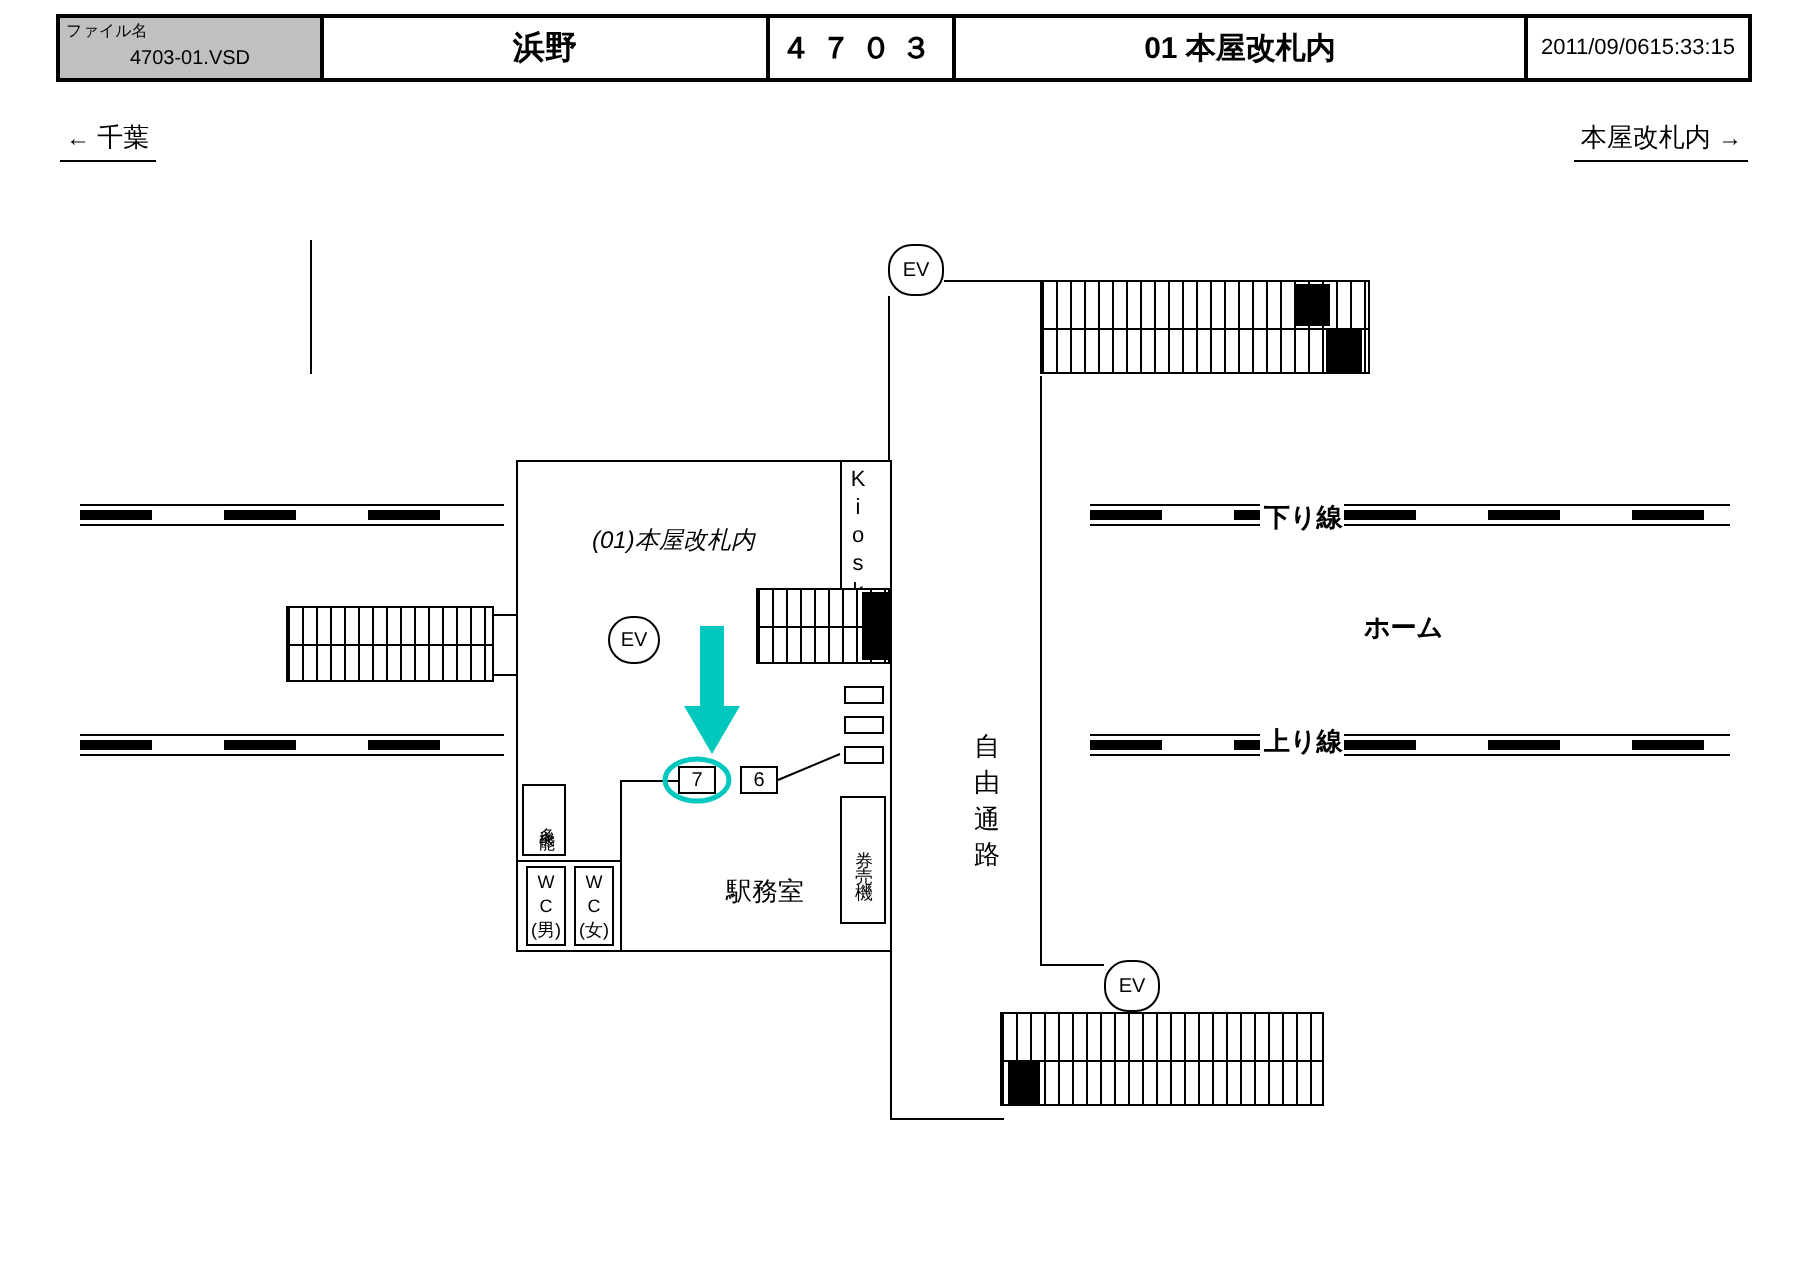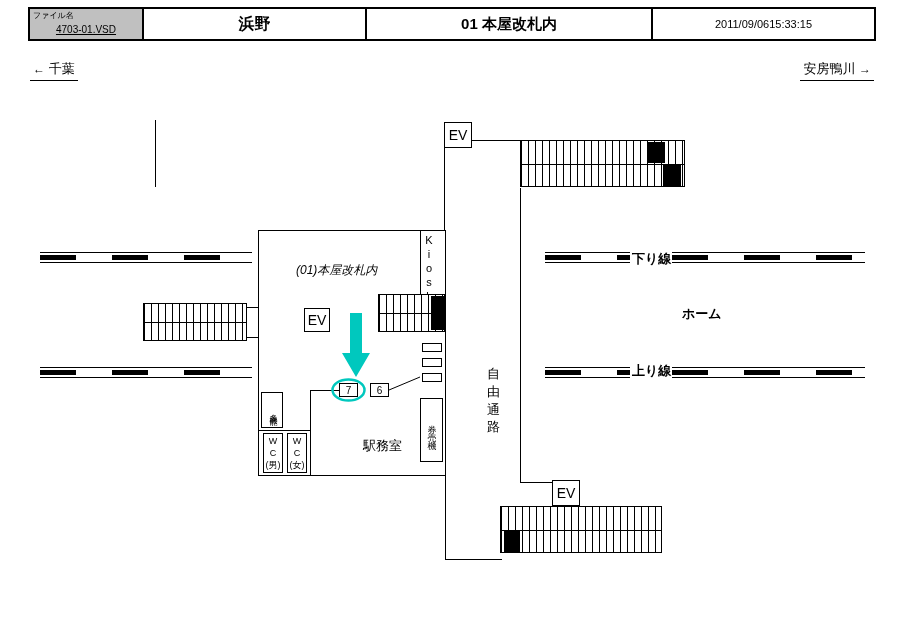--- a/index.html
+++ b/index.html
@@ -14,23 +14,23 @@
   .hline{position:absolute;height:0;border-top:1px solid #000;}
   .vline{position:absolute;width:0;border-left:1px solid #000;}
   .box{position:absolute;border:1px solid #000;background:#fff;}
   .lbl{position:absolute;white-space:nowrap;}
   .center{display:flex;align-items:center;justify-content:center;}
 
   
   #header{position:absolute;left:28px;top:7px;width:848px;height:34px;border:2px solid #000;display:flex;background:#fff;}
   #header .cell{border-left:2px solid #000;display:flex;align-items:center;justify-content:center;}
   #header .cell:first-child{border-left:none;}
-  .file-cell{width:112px;background:var(--file-bg);position:relative;}
+  .file-cell{width:130px;background:var(--file-bg);position:relative;}
   .file-label{position:absolute;left:3px;top:1px;font-size:8px;}
-  .file-name{position:absolute;left:0;right:0;bottom:4px;text-align:center;font-size:10px;text-decoration:underline;}
+  .file-name{position:absolute;left:0;right:0;bottom:4px;text-align:center;font-size:10px;}
   .station-cell{width:223px;font-size:16px;font-weight:bold;text-align:right;}
   .code-cell{width:93px;font-size:15px;font-weight:bold;letter-spacing:5px;}
   .title-cell{width:286px;font-size:15px;font-weight:bold;}
   .date-cell{flex:1;font-size:11px;line-height:1.35;text-align:center;flex-direction:row;}
 
   
   .dir{position:absolute;top:60px;font-size:13px;border-bottom:1px solid #000;padding:0 3px 2px 3px;}
   .dir .arrow{font-size:12px;}
   #dir-left{left:30px;}
   #dir-right{right:26px;}
@@ -43,51 +43,52 @@
   
   .track{position:absolute;height:11px;border-top:1px solid #000;border-bottom:1px solid #000;}
   .track::after{content:"";position:absolute;left:0;right:0;top:2px;height:5px;
     background:repeating-linear-gradient(90deg,#000 0 36px,transparent 36px 72px);}
 
   
   .vtext{writing-mode:vertical-lr;text-orientation:upright;}
   .vbox{display:flex;align-items:center;justify-content:center;}
   .wc span{white-space:pre-line;font-size:9px;line-height:12px;text-align:center;display:block;}
 
-  .ev-box{font-size:14px;}
+  .ev-box{font-size:10px;border-radius:12px;}
   .gate-box{font-size:10px;}
 
   #overlay{position:absolute;left:0;top:0;pointer-events:none;}
   .hl-fill{fill:var(--highlight);}
   .hl-stroke{stroke:var(--highlight);fill:none;}
 </style>
 </head>
 <body>
 
 <div id="page">
 
   <div id="header">
     <div class="cell file-cell">
       <span class="file-label">ファイル名</span>
       <span class="file-name">4703-01.VSD</span>
     </div>
     <div class="cell station-cell">浜野</div>
+    <div class="cell code-cell">４７０３</div>
     <div class="cell title-cell">01 本屋改札内</div>
     <div class="cell date-cell">
       <span>2011/09/06</span>
       <span>15:33:15</span>
     </div>
   </div>
 
   <div class="dir" id="dir-left">
     <span class="arrow">←</span>
     <span>千葉</span>
   </div>
   <div class="dir" id="dir-right">
-    <span>安房鴨川</span>
+    <span>本屋改札内</span>
     <span class="arrow">→</span>
   </div>
 
   <div class="track" style="left:40px;top:252px;width:212px;"></div>
   <div class="track" style="left:545px;top:252px;width:85px;"></div>
   <div class="track" style="left:672px;top:252px;width:193px;"></div>
   <div class="track" style="left:40px;top:367px;width:212px;"></div>
   <div class="track" style="left:545px;top:367px;width:85px;"></div>
   <div class="track" style="left:672px;top:367px;width:193px;"></div>
 

